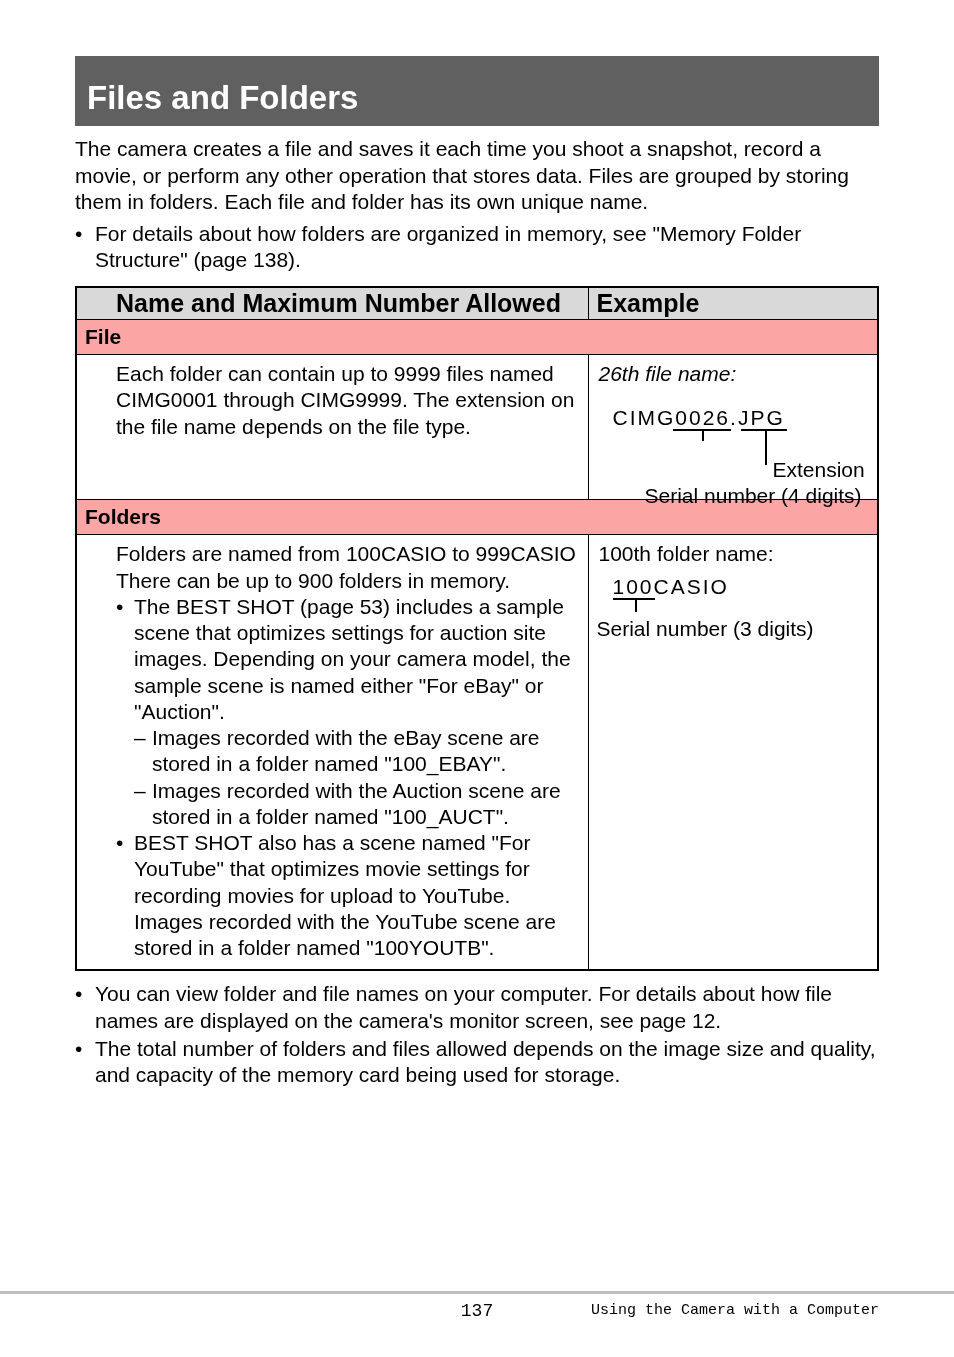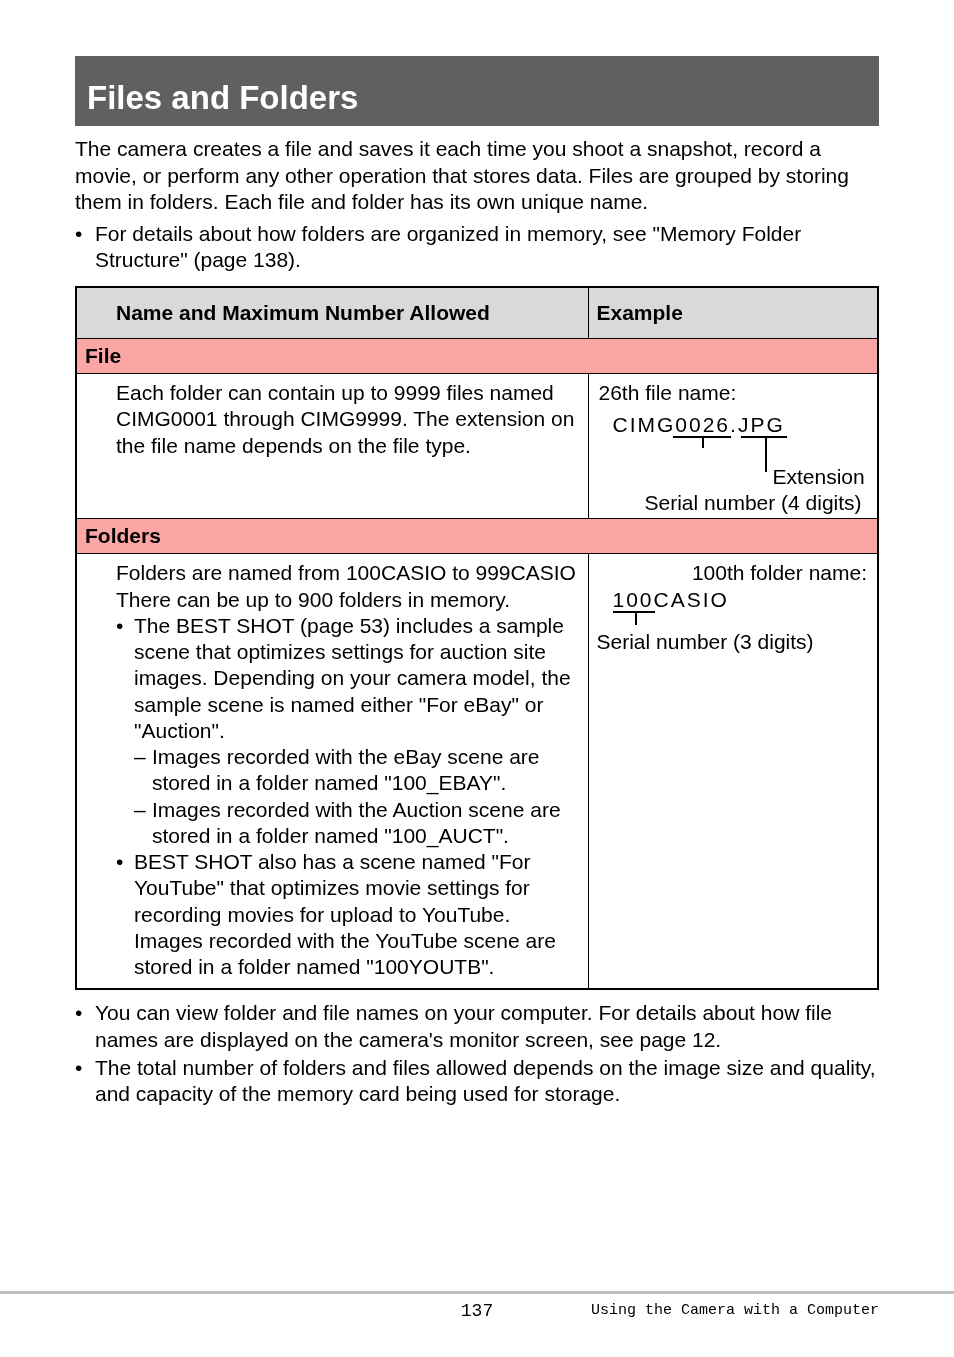--- a/index.html
+++ b/index.html
@@ -41,22 +41,22 @@
     border: 2px solid #000;
   }
   table.main th, table.main td {
     border: 1px solid #000;
     text-align: left;
     vertical-align: top;
   }
   table.main th {
     background: #d9d9d9;
     font-weight: bold;
-    padding: 12px 8px;
-    font-size: 21px;
+    padding: 0 8px;
+    font-size: 25px;
   }
   .row-header {
     background: #fca5a5;
     font-weight: bold;
     padding: 4px 8px;
   }
   td.cell {
     padding: 6px 8px 8px 8px;
   }
   td.example {
@@ -66,32 +66,32 @@
   .nested-bullets { padding-left: 0; }
   .nb1 { display:flex; }
   .nb1 .m { width: 18px; flex:0 0 18px;}
   .nb1 .c { flex:1;}
   .nb2 { display:flex; padding-left: 18px;}
   .nb2 .m { width: 18px; flex:0 0 18px;}
   .nb2 .c { flex:1;}
 
   .mono { font-family: Arial, sans-serif; letter-spacing: 2px; font-size: 21px; }
   .file-example { position: relative; height: 130px; }
-  .file-line1 { margin-bottom: 6px;}
+  .file-line1 { margin-bottom: 18px; font-style: italic;}
   .file-mono-wrap { position: relative; height: 100px; margin-left: 14px; }
   .file-mono { position:absolute; top:0; left:0; white-space:nowrap;}
   .ul1 { position:absolute; top:24px; left:60px; width:58px; height:2px; background:#000;}
   .ul1d { position:absolute; top:24px; left:89px; width:2px; height:12px; background:#000;}
   .ul2 { position:absolute; top:24px; left:128px; width:46px; height:2px; background:#000;}
   .ul2d { position:absolute; top:24px; left:152px; width:2px; height:36px; background:#000;}
   .ext-label { position:absolute; top:52px; left:160px; font-size:21px;}
   .ser-label { position:absolute; top:78px; left:-16px; font-size:21px;margin-left:48px;}
 
   .folder-example { position: relative; height: 110px;}
-  .folder-line1 {  text-align: right;}
+  .folder-line1 { margin-bottom: 6px;}
   .folder-mono-wrap { position: relative; height: 80px; margin-left: 14px; text-align: center;}
   .folder-mono { position:absolute; top:0; left:0; white-space:nowrap;}
   .ful1 { position:absolute; top:24px; left:0; width:42px; height:2px; background:#000;}
   .ful1d { position:absolute; top:24px; left:22px; width:2px; height:14px; background:#000;}
   .fser-label { position:absolute; top:42px; left:-16px; font-size:21px;}
 
   .after-list { margin-top: 10px;}
   .after-list .bullet-row { margin-bottom: 2px;}
 
   .footer {

